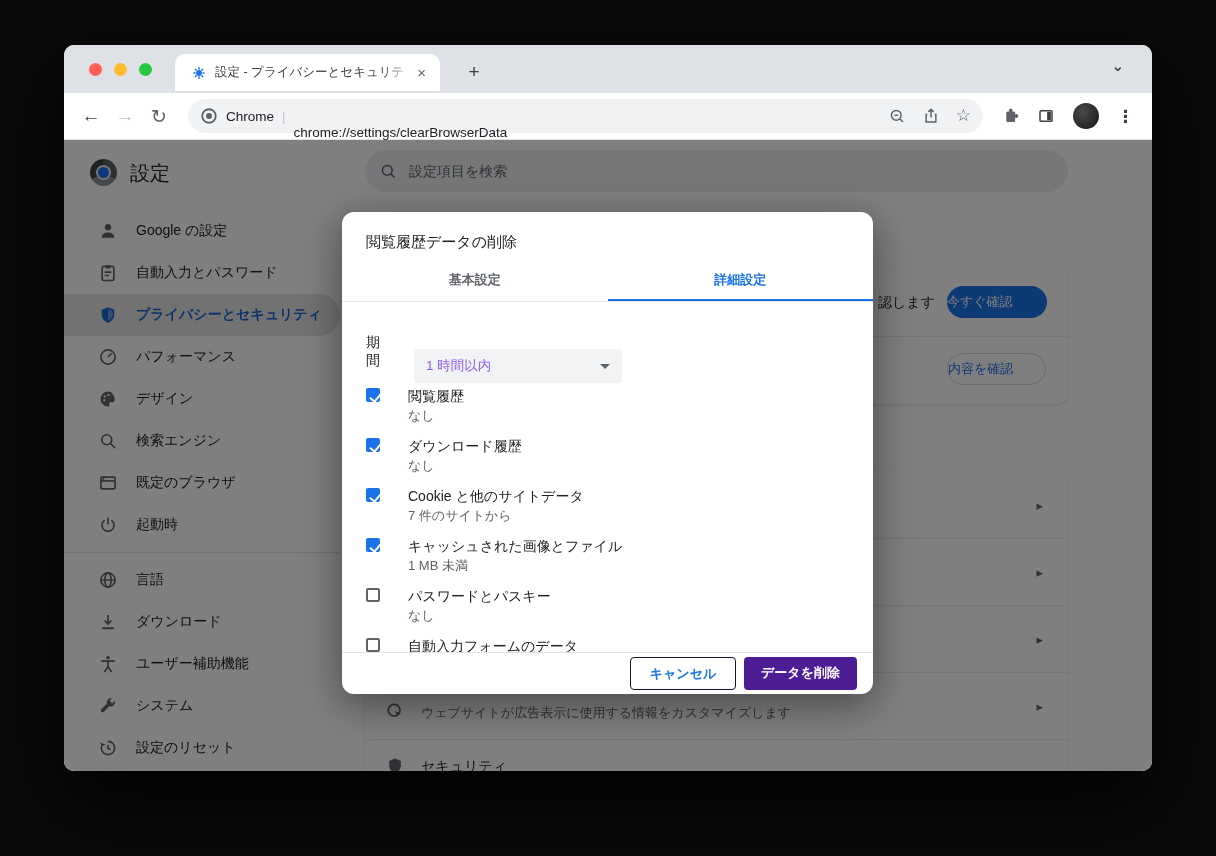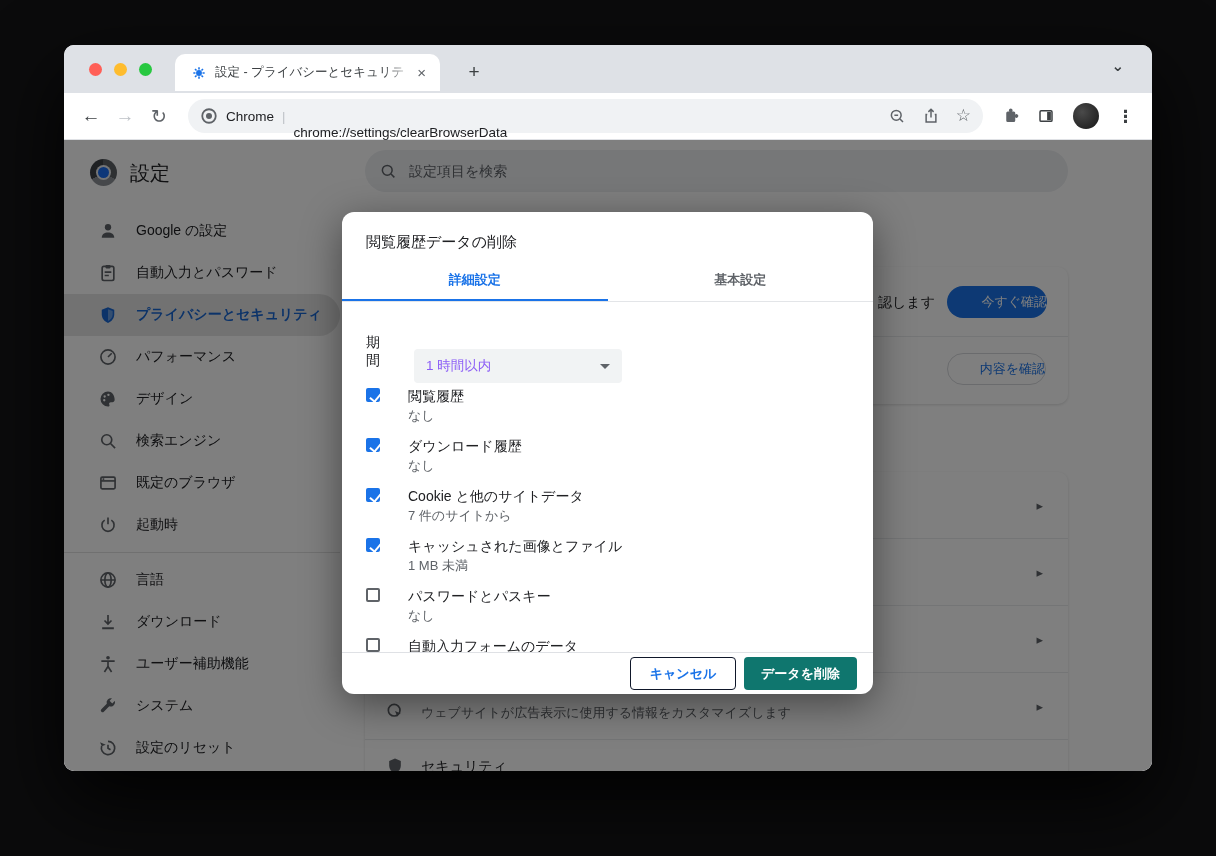--- a/index.html
+++ b/index.html
@@ -83,21 +83,21 @@
   .side-item { height:42px; display:flex; align-items:center; gap:18px; padding-left:34px;
     font-size:14px; color:#202124; width:276px; }
   .side-item .sic { width:20px; height:20px; flex:0 0 20px; }
   .side-item.selected { background:#e5e5e5; border-radius:0 21px 21px 0; color:#1967d2; font-weight:bold; }
   .side-div { height:1px; background:#e0e0e0; margin:6px 0; width:276px; }
   
   .card { position:absolute; background:#fff; border-radius:10px; box-shadow:0 1px 3px rgba(60,64,67,.18); }
   .safety-card { left:301px; top:127px; width:703px; height:137px; }
   .safety-row1 { position:relative; height:70px; border-bottom:1px solid #e8eaed; }
   .safety-frag { position:absolute; right:133px; top:27px; font-size:14px; color:#202124; }
-  .btn-pill { font-size:13px; border-radius:16px; height:32px; line-height:30px; text-align:right; }
+  .btn-pill { font-size:13px; border-radius:16px; height:32px; line-height:30px; text-align:left; }
   .btn-primary-pill { position:absolute; right:21px; top:19px; width:100px; background:#1a73e8; color:#fff; line-height:32px; }
   .btn-outline-pill { position:absolute; right:22px; top:86px; width:99px; border:1px solid #d5d7db; color:#1a73e8; background:#fff; }
   .list-card { left:301px; top:332px; width:703px; height:310px; }
   .list-row { position:relative; height:67px; border-bottom:1px solid #e8eaed; }
   .list-row:last-child { border-bottom:none; }
   .row-chevron { position:absolute; right:25px; top:50%; transform:translateY(-50%); color:#5f6368; font-size:13px; }
   .row-icon { position:absolute; left:20px; width:20px; height:20px; }
   .row-sub { position:absolute; left:56px; font-size:13px; color:#5f6368; }
   .row-title { position:absolute; left:56px; font-size:14px; color:#202124; }
   
@@ -124,21 +124,21 @@
   .cb-row { position:relative; height:50px; }
   .cb { position:absolute; left:24px; top:2px; width:14px; height:14px; border:2px solid #5f6368; border-radius:2px; background:#fff; }
   .cb.checked { background:#1a73e8; border-color:#1a73e8; }
   .cb.checked::after { content:""; position:absolute; left:3.5px; top:0.5px; width:5px; height:9px;
     border:solid #fff; border-width:0 2px 2px 0; transform:rotate(40deg); }
   .cb-label { position:absolute; left:66px; top:0; font-size:14px; color:#202124; line-height:20px; }
   .cb-sub   { position:absolute; left:66px; top:20px; font-size:13px; color:#5f6368; line-height:20px; }
   .dlg-footer { border-top:1px solid #dfe1e5; flex:1; display:flex; justify-content:flex-end; align-items:center; gap:8px; padding-right:16px; }
   .btn { height:33px; border-radius:4px; font-size:13px; font-weight:bold; line-height:31px; text-align:center; }
   .btn-cancel { width:106px; border:1px solid #0f172a; color:#1a73e8; background:#fff; }
-  .btn-confirm { width:113px; background:#0f766e; color:#fff; line-height:33px; }
+  .btn-confirm { width:113px; background:#4c1d95; color:#fff; line-height:33px;font-family:Liberation Mono, monospace; }
   svg { display:block; }
 </style>
 </head>
 <body>
 
 <div class="window">
 
   <div class="tabstrip">
     <div class="traffic t-close"></div>
     <div class="traffic t-min"></div>
@@ -337,22 +337,22 @@
           </svg>
         <span class="row-title" style="top:18px">セキュリティ</span>
       </div>
     </div>
 
     <div class="dim"></div>
 
     <div class="dialog">
       <div class="dlg-title">閲覧履歴データの削除</div>
       <div class="dlg-tabs">
+        <div class="dlg-tab">基本設定</div>
         <div class="dlg-tab active">詳細設定</div>
-        <div class="dlg-tab">基本設定</div>
       </div>
       <div class="dlg-body">
         <div class="period-row">
           <span class="period-label">期間</span>
           <div class="select">
             <span>1 時間以内</span>
             <span class="caret"></span>
           </div>
         </div>
         <div class="cb-rows">

